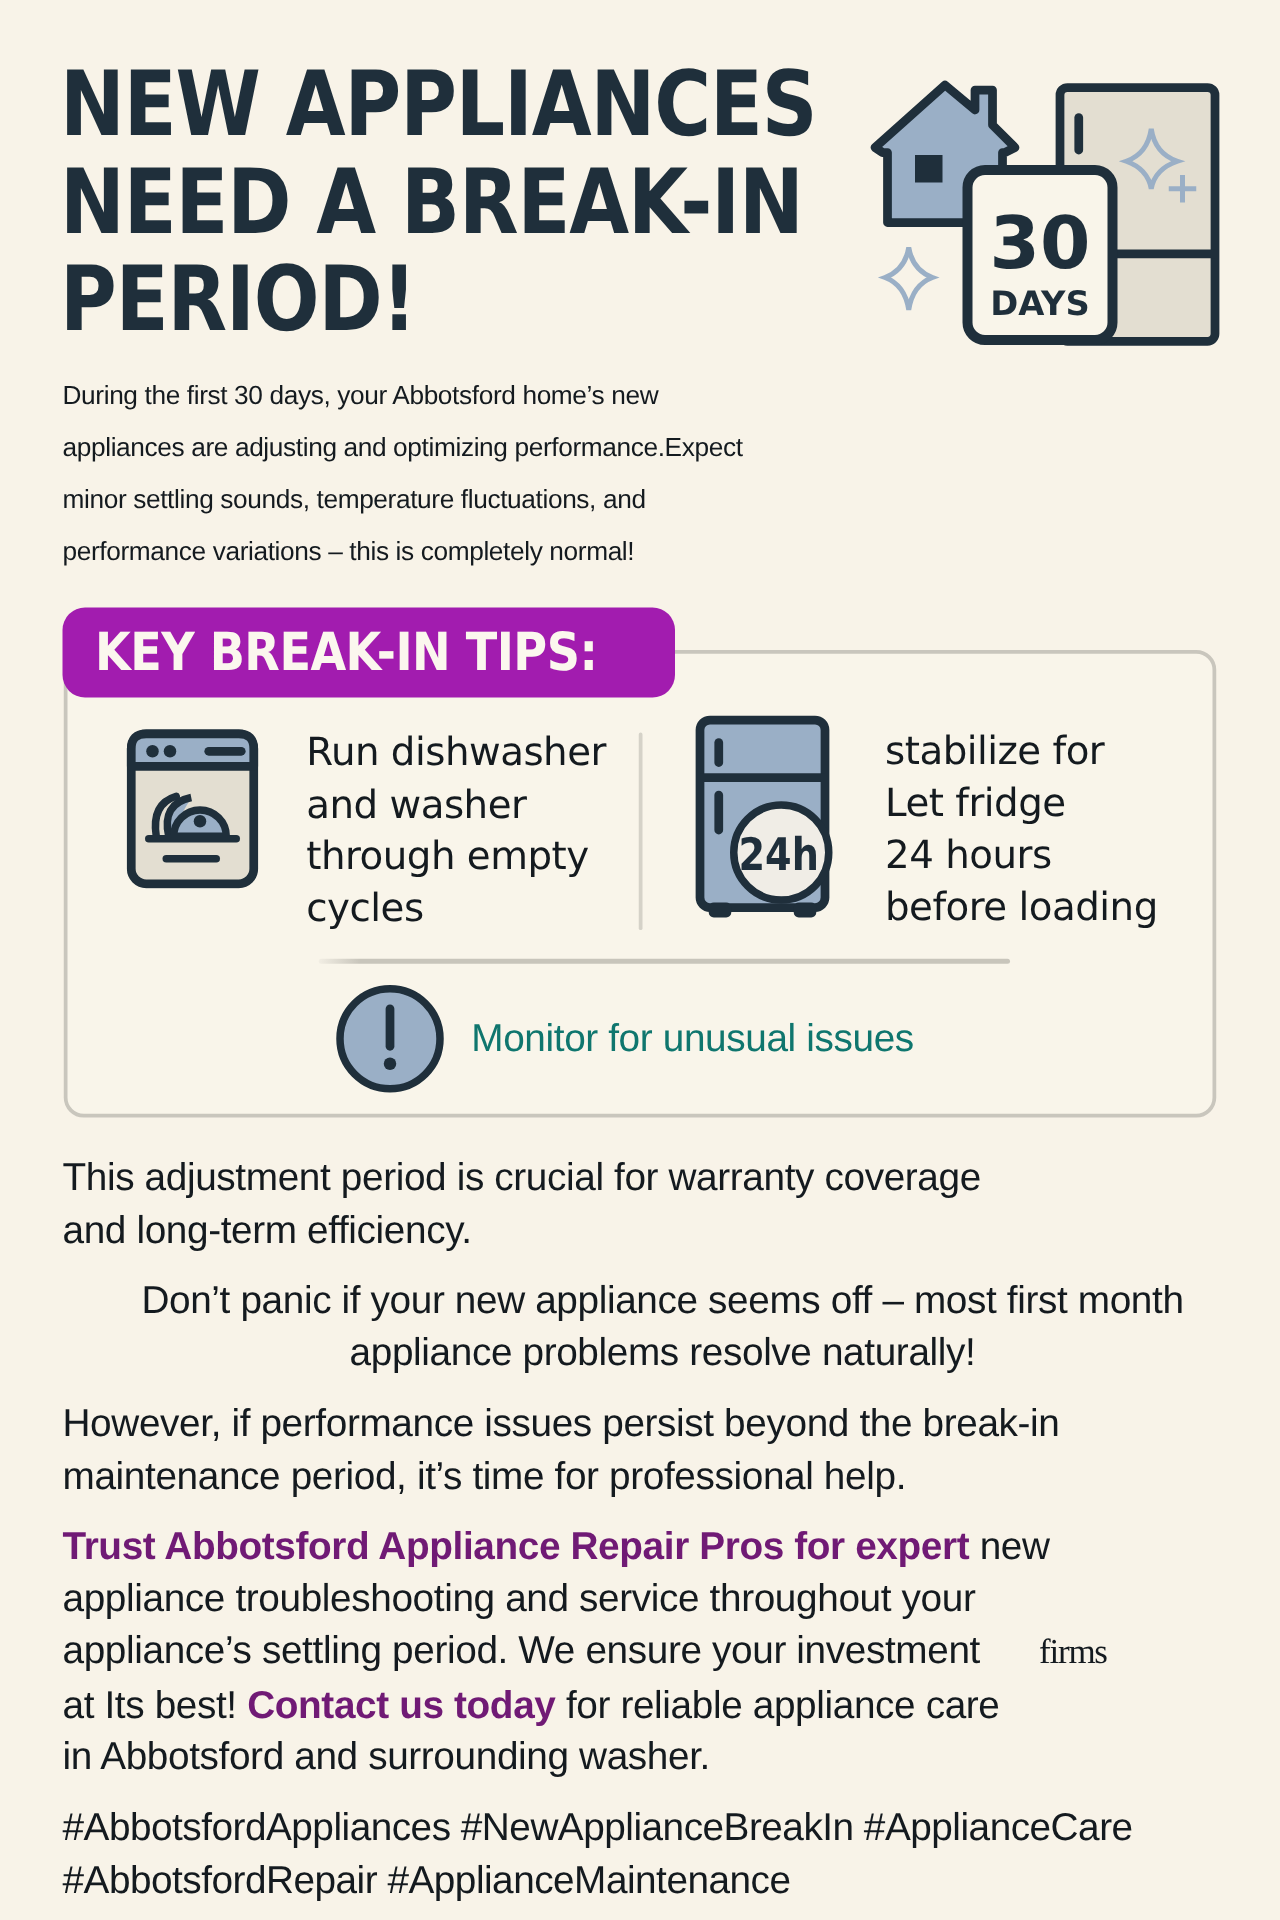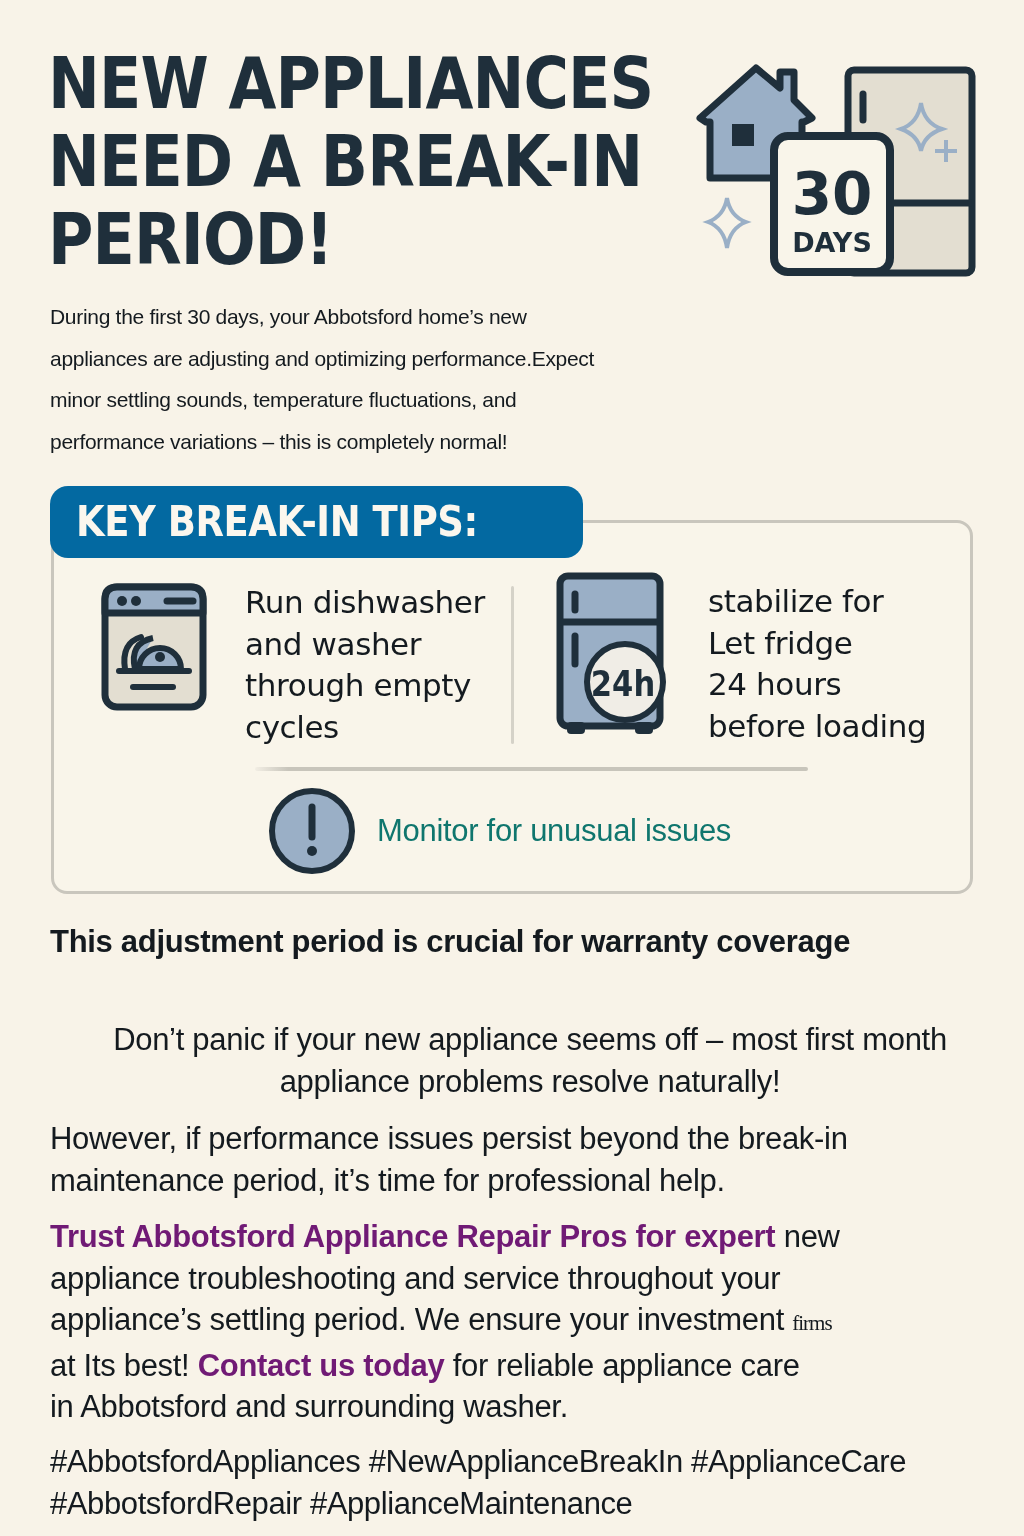--- a/index.html
+++ b/index.html
@@ -34,22 +34,22 @@
     letter-spacing: -0.3px;
   }
   .intro div { white-space: nowrap; }
 
   .tips-card {
     position: absolute; left: 51px; top: 520px; width: 922px; height: 374px;
     border: 3px solid #c9c6bd; border-radius: 16px;
     background: #f9f5ea;
   }
   .tips-header {
-    position: absolute; left: 50px; top: 486px; width: 533px; height: 72px;
-    background: #0369a1; border-radius: 18px;
+    position: absolute; left: 50px; top: 486px; width: 490px; height: 72px;
+    background: #a21caf; border-radius: 18px;
     color: #fbf7ee; font-family: "DejaVu Sans", sans-serif; font-weight: bold;
     font-size: 42px; line-height: 72px; padding-left: 26px;
     letter-spacing: -0.5px;
     white-space: nowrap;
   }
   .tips-header span { display: inline-block; transform: scaleX(0.88); transform-origin: left center; }
 
   .tip-icon { position: absolute; }
   .tip-text {
     position: absolute; font-size: 31px; line-height: 41.5px; color: #141a1f;
@@ -62,21 +62,21 @@
     position: absolute; left: 377px; top: 810px; font-size: 31px; line-height: 42px;
     color: #0f766e; white-space: nowrap; letter-spacing: -0.3px;
   }
 
   .body-text {
     position: absolute; left: 50px; width: 960px;
     font-size: 31px; line-height: 41.5px; color: #141a1f; letter-spacing: -0.3px;
   }
   .body-text div { white-space: nowrap; }
   .bold { font-weight: bold; color: #701a75; }
-  .odd-glyph { font-family: "Liberation Serif", serif; font-size: 21px; letter-spacing: -1px; }
+  .odd-glyph { font-family: "Liberation Serif", serif; font-size: 28px; letter-spacing: -1px; margin-left: 39px; }
   .hashtags {
     position: absolute; left: 50px; top: 1441px; width: 990px;
     font-size: 31px; line-height: 42px; color: #141a1f; letter-spacing: -0.4px;
   }
   .hashtags div { white-space: nowrap; }
 </style>
 </head>
 <body>
 
 <div class="title">
@@ -159,22 +159,23 @@
 
 <div class="hdivider"></div>
 
 <svg class="tip-icon" style="left:268px;top:787px;width:88px;height:88px;" viewBox="0 0 88 88">
   <circle cx="44" cy="44" r="40" fill="#9aafc6" stroke="#1f2f3b" stroke-width="6"></circle>
   <line x1="44" y1="20" x2="44" y2="50" stroke="#1f2f3b" stroke-width="7" stroke-linecap="round"></line>
   <circle cx="44" cy="64" r="5" fill="#1f2f3b"></circle>
 </svg>
 <div class="monitor-text">Monitor for unusual issues</div>
 
-<div class="body-text" style="top:921px;font-weight:bold;">
+<div class="body-text" style="top:921px;">
   <div>This adjustment period is crucial for warranty coverage</div>
+  <div>and long-term efficiency.</div>
 </div>
 <div class="body-text" style="top:1019px;text-align:center;">
   <div>Don’t panic if your new appliance seems off – most first month</div>
   <div>appliance problems resolve naturally!</div>
 </div>
 <div class="body-text" style="top:1118px;">
   <div>However, if performance issues persist beyond the break-in</div>
   <div>maintenance period, it’s time for professional help.</div>
 </div>
 <div class="body-text" style="top:1216px;">

